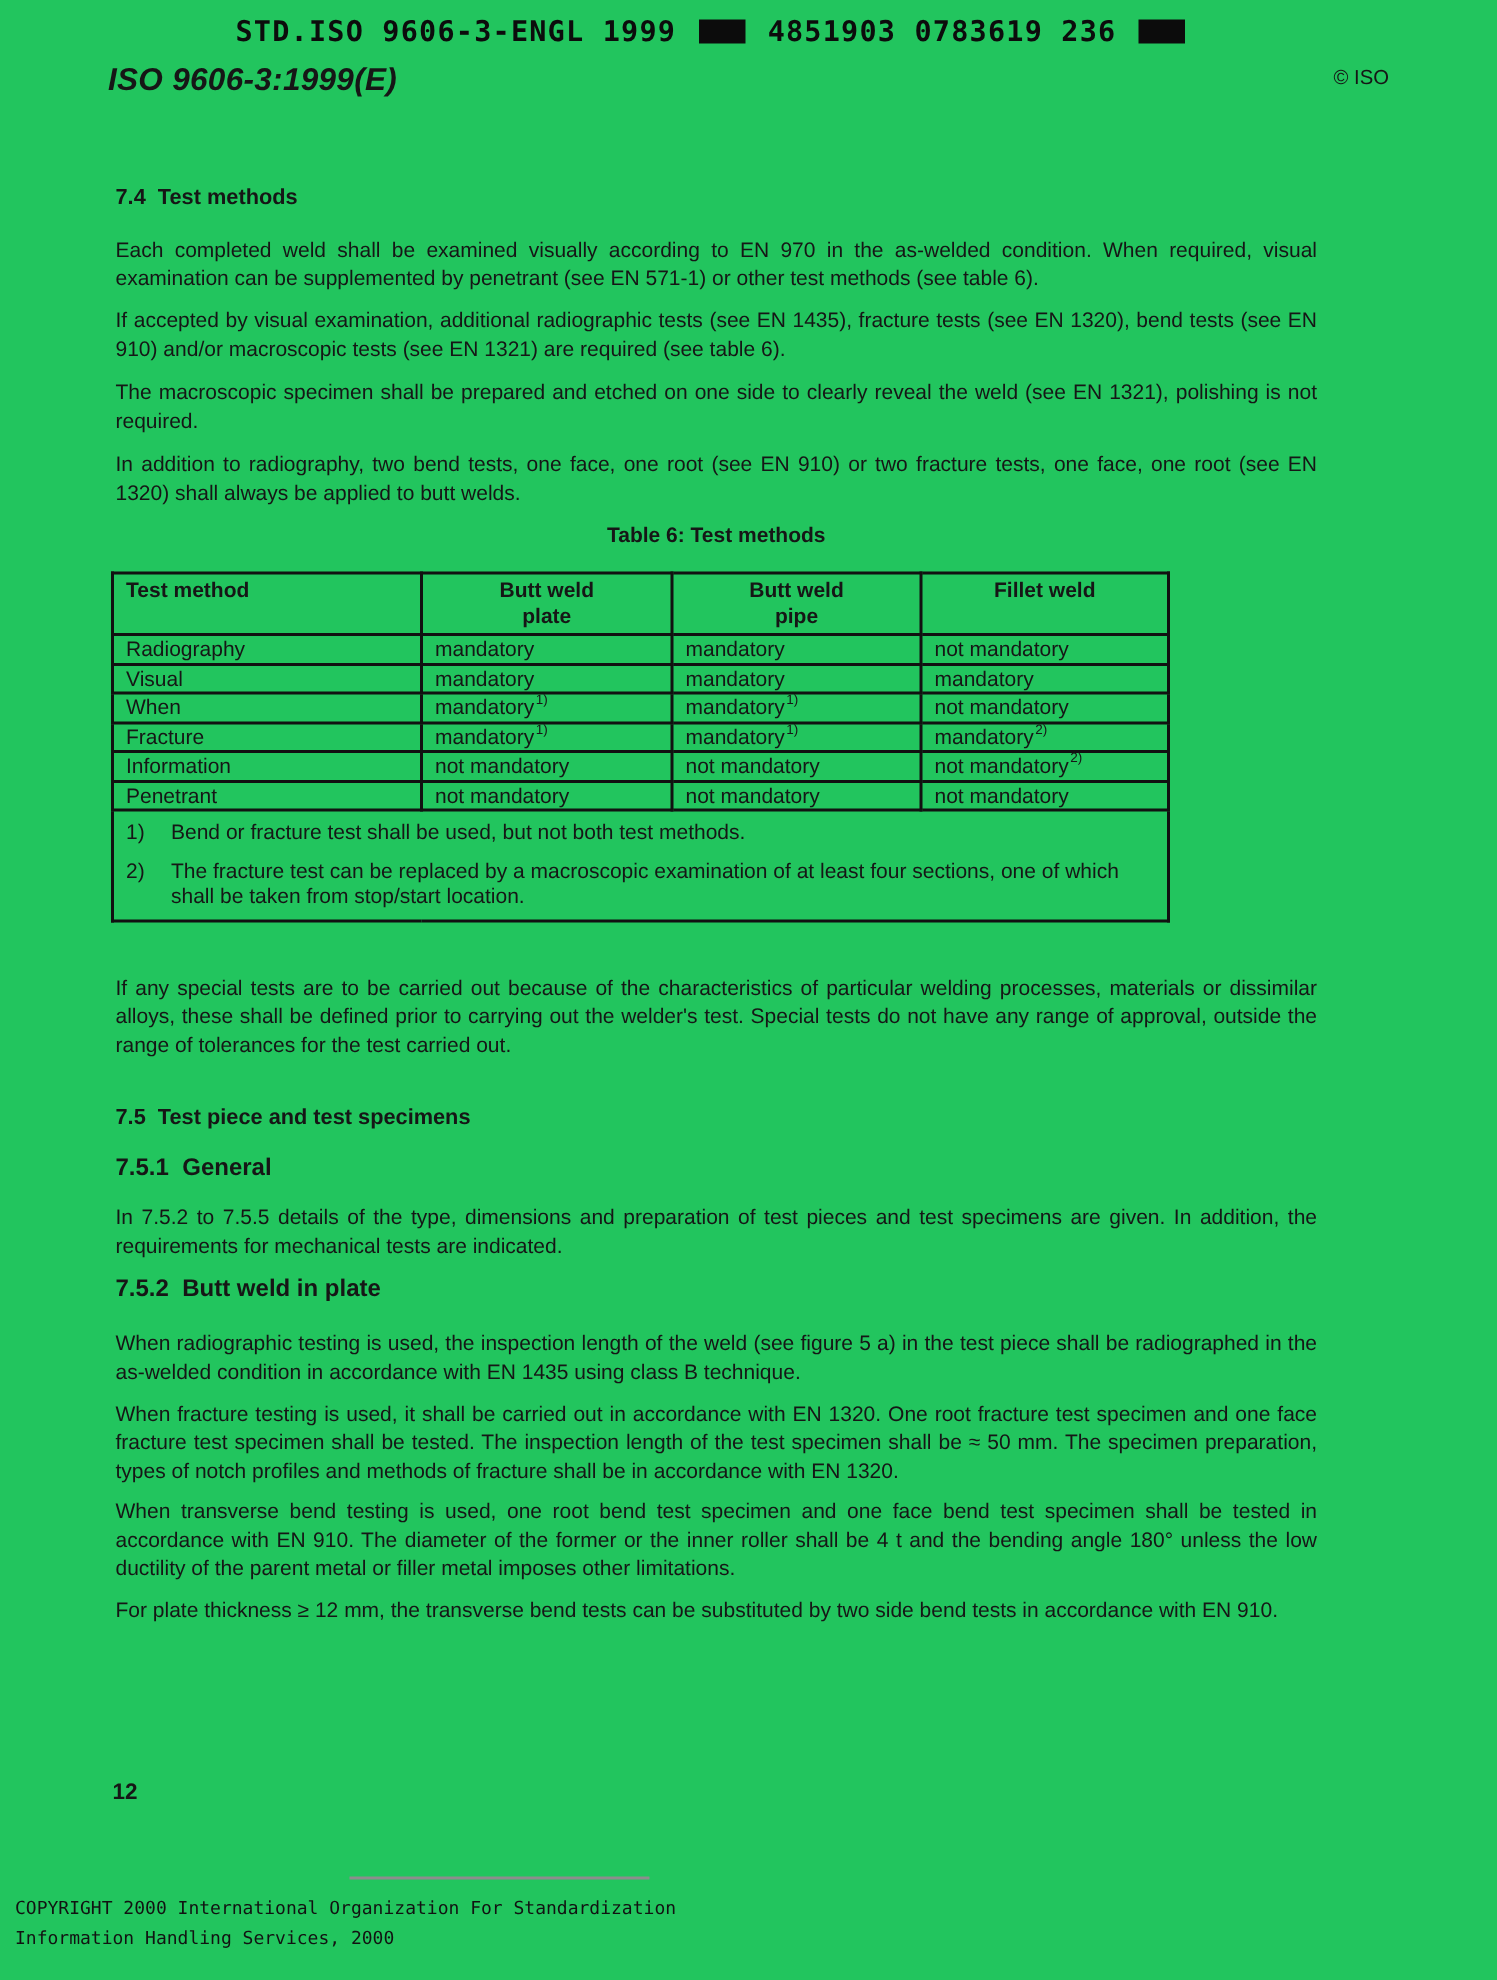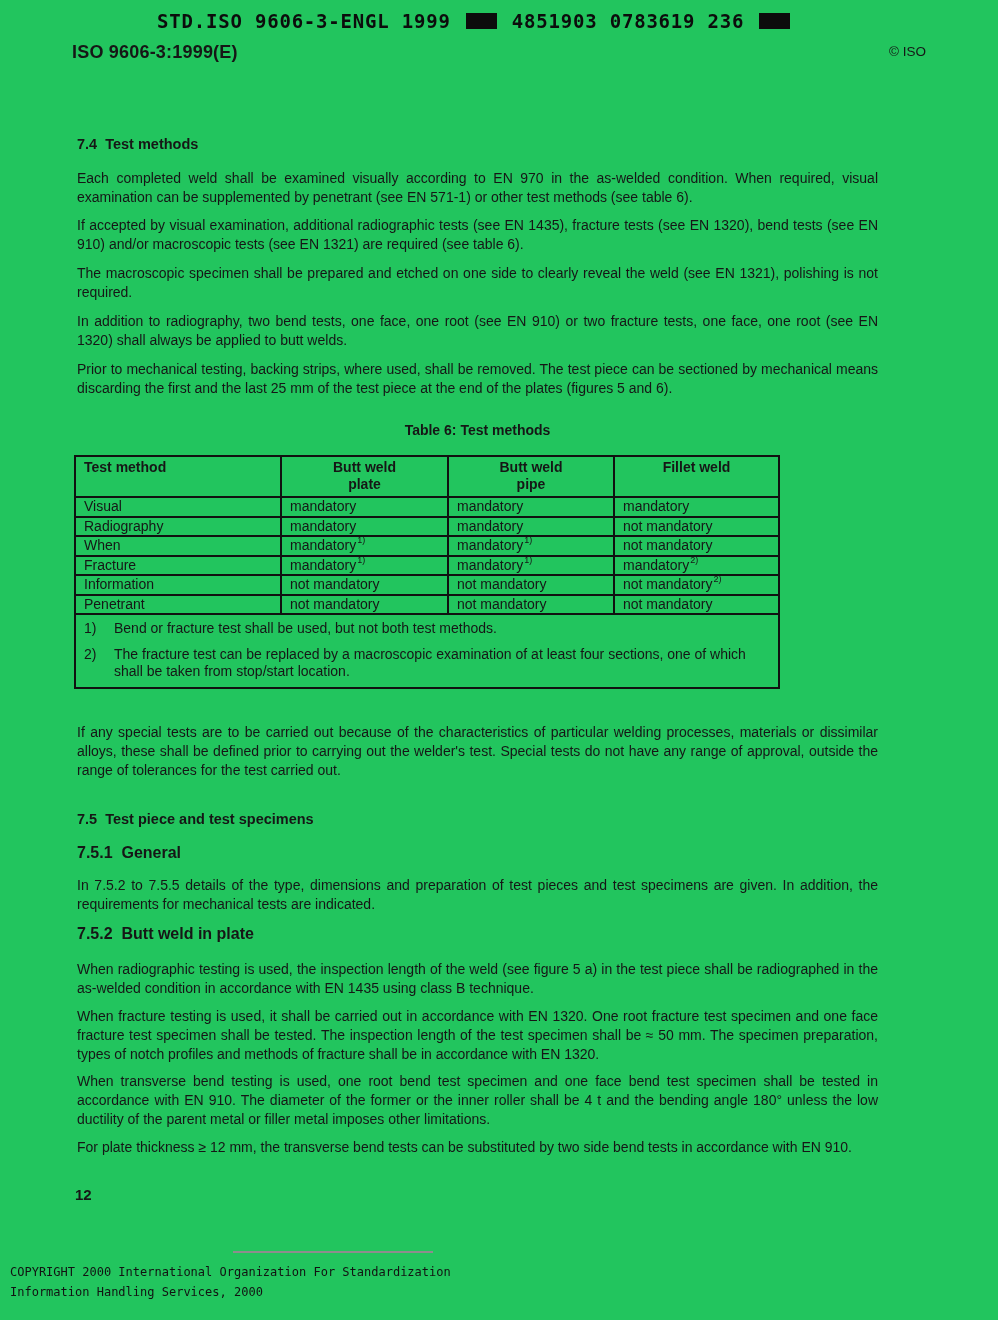--- a/index.html
+++ b/index.html
@@ -20,26 +20,26 @@
     font-weight: bold; font-size: 19px; letter-spacing: 0.8px;
     color: #0c0c0c; white-space: nowrap;
   }
   .scan-block { display: inline-block; width: 31px; height: 16px; background: #0c0c0c; }
 
   
   .doc-row {
     position: absolute; top: 42px; left: 72px; right: 72px;
     display: flex; justify-content: space-between; align-items: flex-start;
   }
-  .doc-id { font-weight: bold; font-size: 18px; letter-spacing: 0.2px; }
+  .doc-id { font-weight: bold; font-size: 21px; letter-spacing: 0.2px; font-style: italic; }
   .iso-mark { font-size: 13.5px; margin-top: 2px; }
 
   
   .content {
-    position: absolute; top: 136px; left: 77px; width: 801px;
+    position: absolute; top: 124px; left: 77px; width: 801px;
     font-size: 14px; line-height: 19px; text-align: justify;
   }
   .h2 { font-size: 14.5px; font-weight: bold; line-height: 16px; white-space: pre-wrap; text-align: left; }
   .h3 { font-size: 16px; font-weight: bold; line-height: 16px; white-space: pre-wrap; text-align: left; }
   .tbl-title { font-size: 14px; font-weight: bold; text-align: center; line-height: 16px; }
 
   .mb8  { margin-bottom: 8px; }
   .mb9  { margin-bottom: 9px; }
   .mb10 { margin-bottom: 10px; }
   .mb12 { margin-bottom: 12px; }
@@ -91,21 +91,20 @@
   </div>
 
   <div class="content">
 
     <div class="h2 mb17">7.4  Test methods</div>
 
     <p class="mb9">Each completed weld shall be examined visually according to EN 970 in the as-welded condition. When required, visual examination can be supplemented by penetrant (see EN 571-1) or other test methods (see table 6).</p>
     <p class="mb10">If accepted by visual examination, additional radiographic tests (see EN 1435), fracture tests (see EN 1320), bend tests (see EN 910) and/or macroscopic tests (see EN 1321) are required (see table 6).</p>
     <p class="mb10">The macroscopic specimen shall be prepared and etched on one side to clearly reveal the weld (see EN 1321), polishing is not required.</p>
     <p class="mb10">In addition to radiography, two bend tests, one face, one root (see EN 910) or two fracture tests, one face, one root (see EN 1320) shall always be applied to butt welds.</p>
-    <p class="mb24">Prior to mechanical testing, backing strips, where used, shall be removed. The test piece can be sectioned by mechanical means discarding the first and the last 25 mm of the test piece at the end of the plates (figures 5 and 6).</p>
 
     <div class="tbl-title mb17">Table 6: Test methods</div>
 
     <table class="t6 mb34">
       <colgroup>
         <col style="width:206px">
           <col style="width:167px">
           <col style="width:166px">
           <col style="width:165px">
       </colgroup>
@@ -124,30 +123,30 @@
             <span class="l2">pipe</span>
           </th>
           <th>
             <span class="l1">Fillet weld</span>
             <span class="l2"></span>
           </th>
         </tr>
       </thead>
       <tbody>
         <tr>
+          <td>Radiography</td>
+          <td><span>mandatory</span><sup></sup></td>
+          <td><span>mandatory</span><sup></sup></td>
+          <td><span>not mandatory</span><sup></sup></td>
+        </tr>
+        <tr>
           <td>Visual</td>
           <td><span>mandatory</span><sup></sup></td>
           <td><span>mandatory</span><sup></sup></td>
           <td><span>mandatory</span><sup></sup></td>
-        </tr>
-        <tr>
-          <td>Radiography</td>
-          <td><span>mandatory</span><sup></sup></td>
-          <td><span>mandatory</span><sup></sup></td>
-          <td><span>not mandatory</span><sup></sup></td>
         </tr>
         <tr>
           <td>When</td>
           <td><span>mandatory</span><sup>1)</sup></td>
           <td><span>mandatory</span><sup>1)</sup></td>
           <td><span>not mandatory</span><sup></sup></td>
         </tr>
         <tr>
           <td>Fracture</td>
           <td><span>mandatory</span><sup>1)</sup></td>

